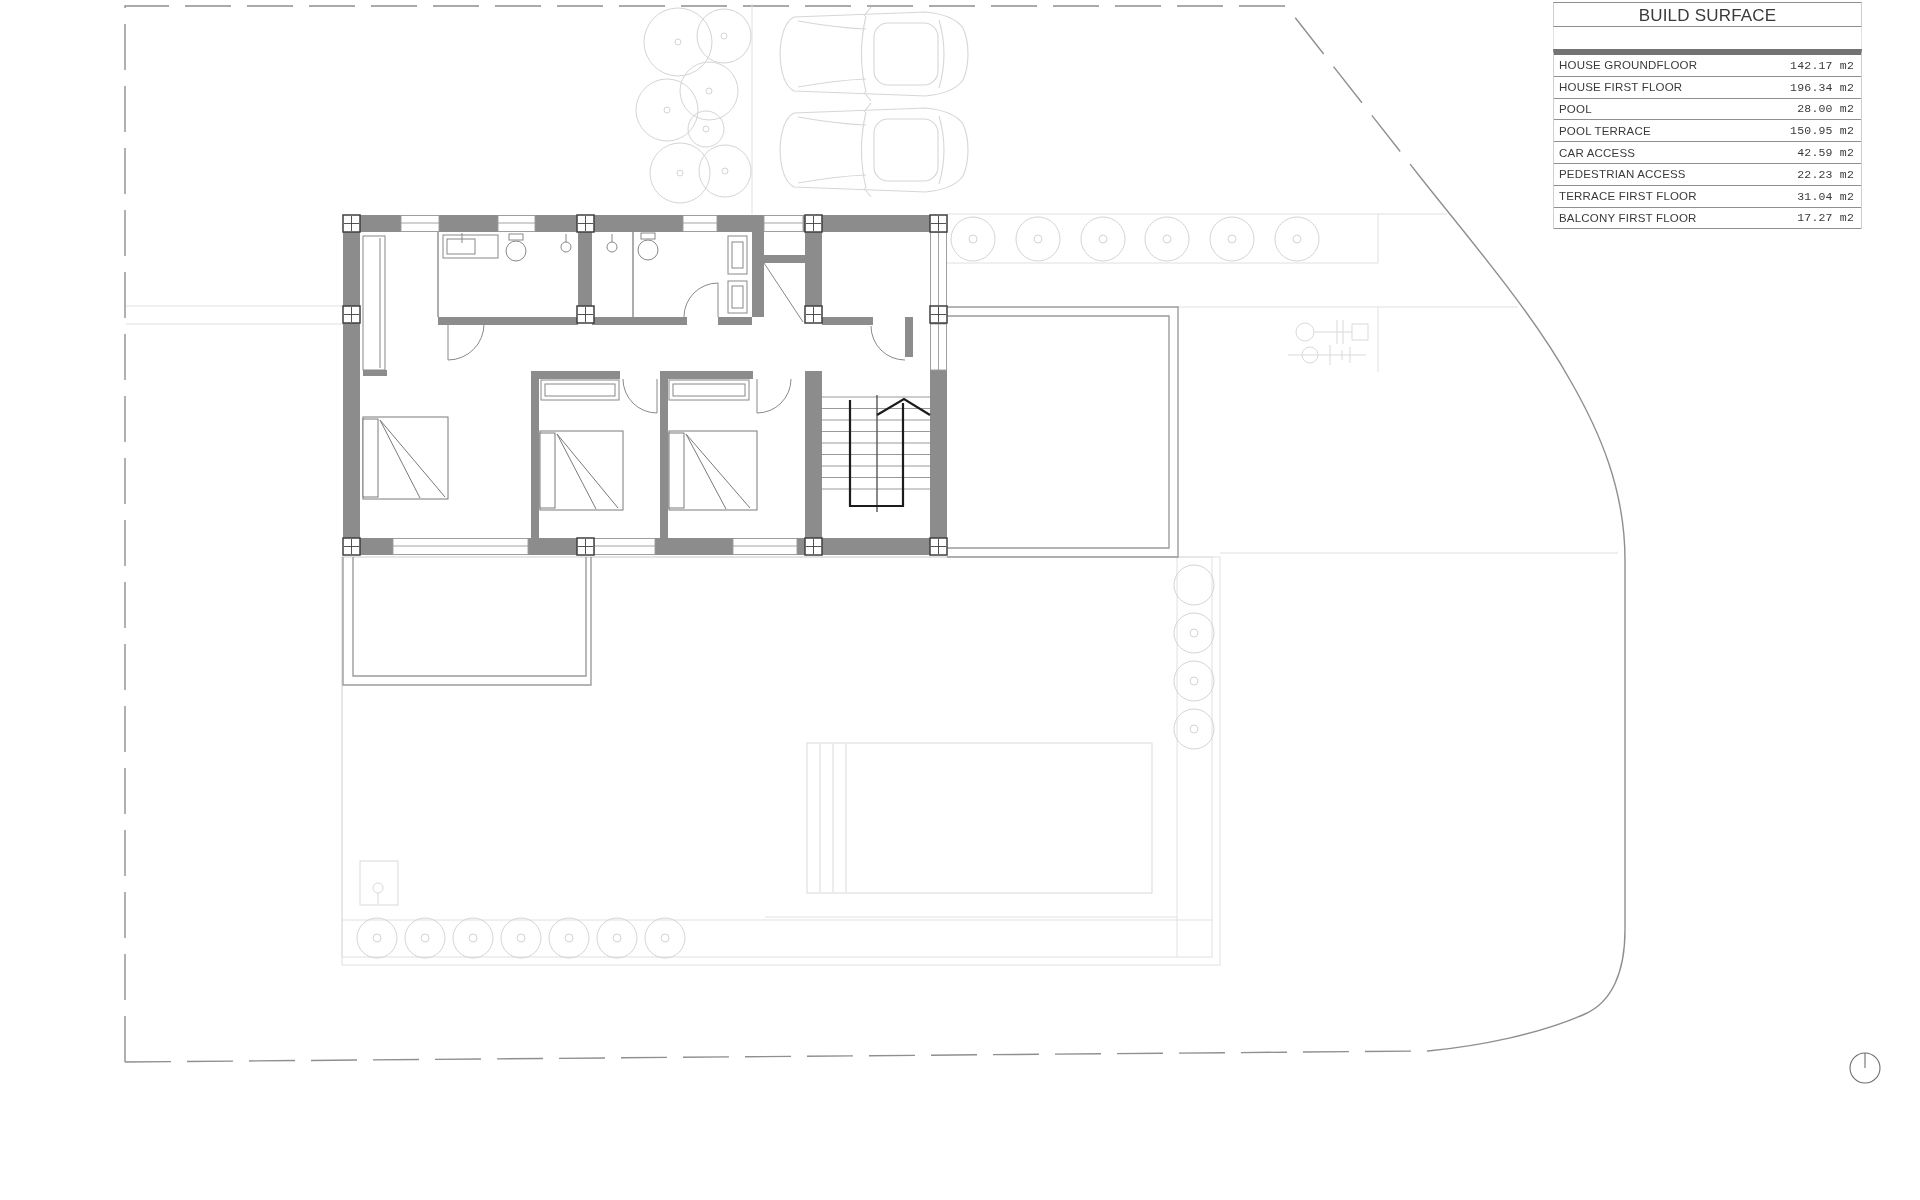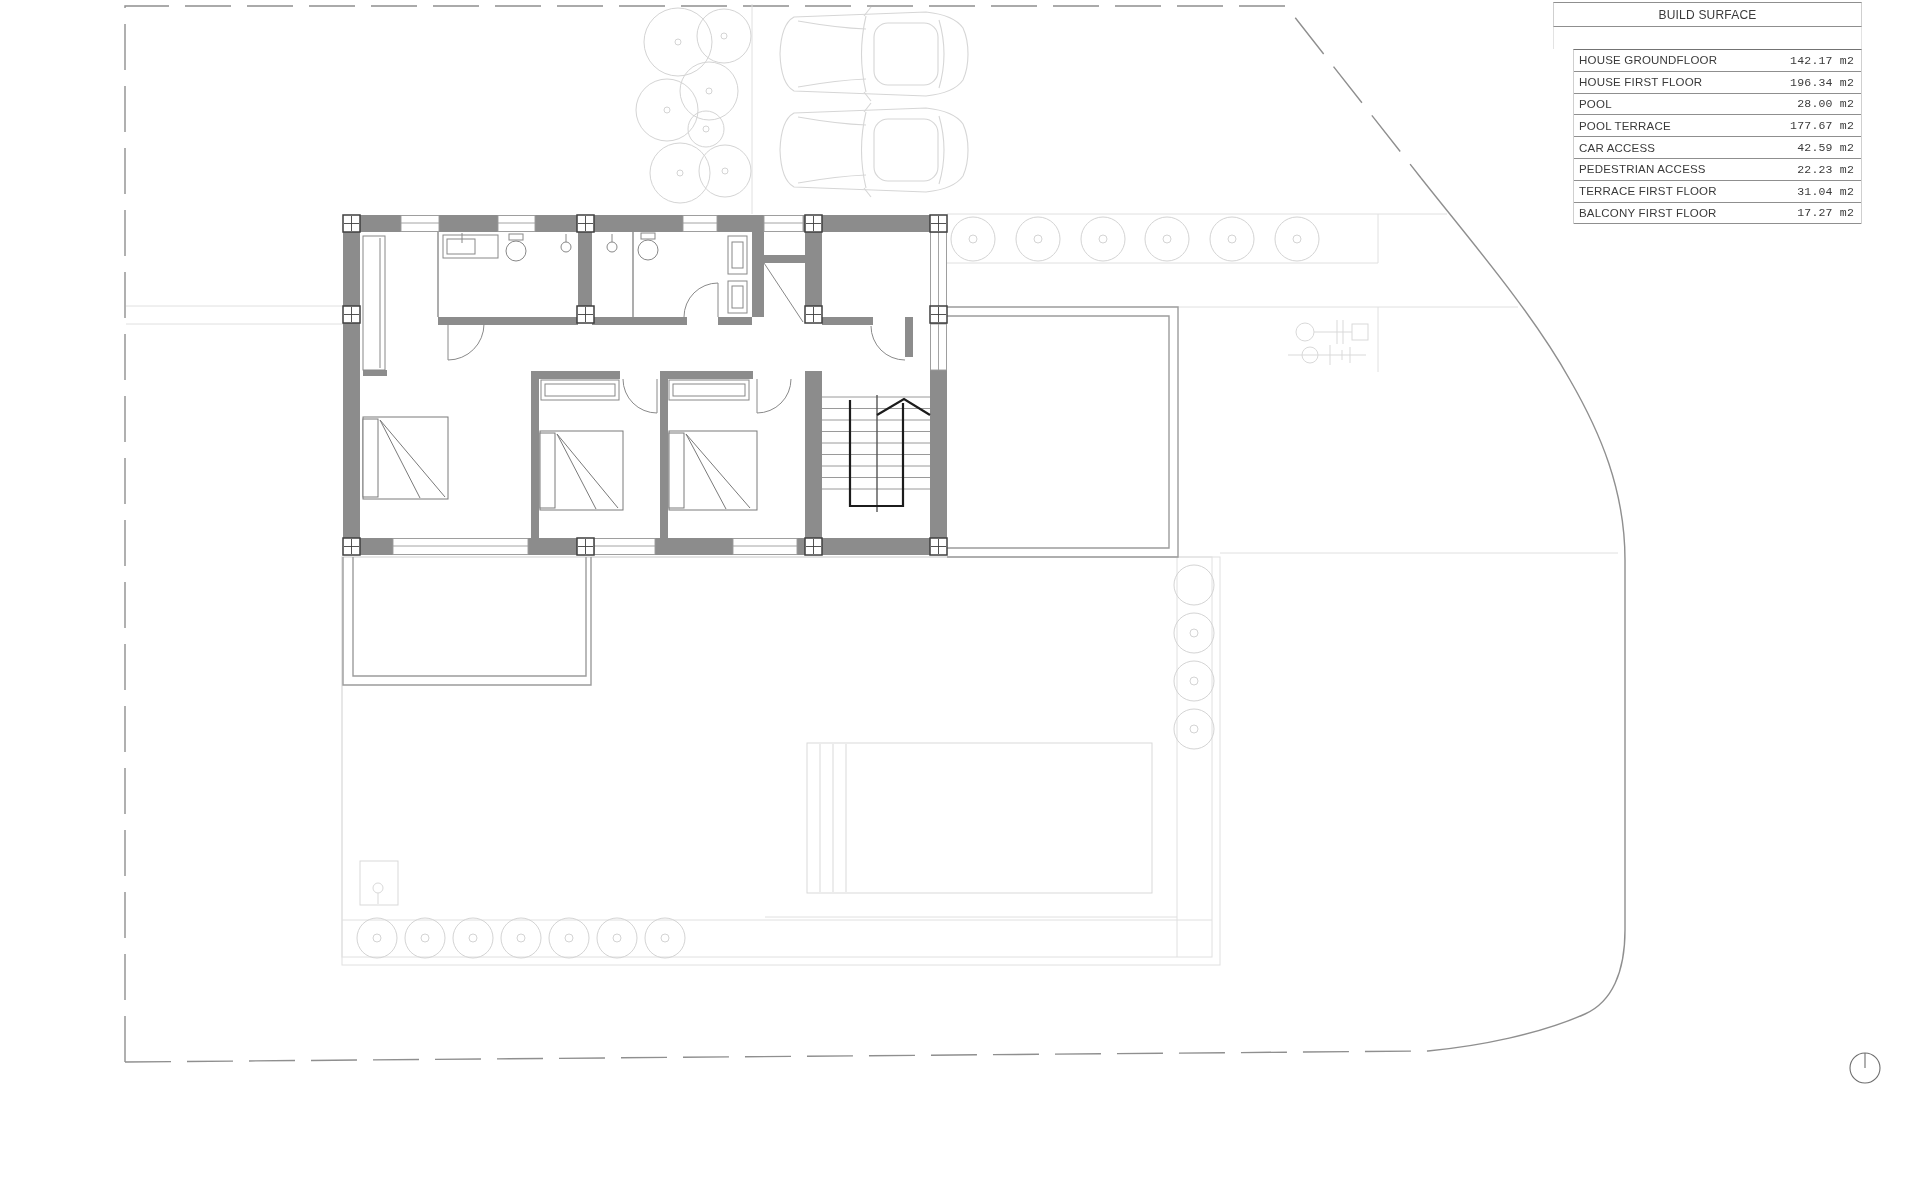--- a/index.html
+++ b/index.html
@@ -4,23 +4,23 @@
 <style>
   html,body{margin:0;padding:0;background:#ffffff;}
   #canvas{position:relative;width:1920px;height:1200px;background:#ffffff;overflow:hidden;
           font-family:"Liberation Sans", sans-serif;}
   #plan-svg{position:absolute;left:0;top:0;}
   
   .bs-table{position:absolute;left:1553px;top:2px;width:309px;color:#3a3a3a;
             font-size:11.5px;letter-spacing:.2px;}
   .bs-title{border-top:1px solid #8f8f8f;border-bottom:1px solid #8f8f8f;
             border-left:1px solid #cfcfcf;border-right:1px solid #cfcfcf;
-            text-align:center;height:25px;line-height:25px;font-size:12px;box-sizing:border-box;}
+            text-align:center;height:25px;line-height:25px;font-size:17px;box-sizing:border-box;}
   .bs-gap{height:22px;border-left:1px solid #e3e3e3;border-right:1px solid #e3e3e3;box-sizing:border-box;}
-  .bs-rows{border-top:1px solid #737373;border-left:1px solid #cfcfcf;border-right:1px solid #cfcfcf;margin-left:20px;}
+  .bs-rows{border-top:6px solid #737373;border-left:1px solid #cfcfcf;border-right:1px solid #cfcfcf;}
   .bs-row{display:flex;justify-content:space-between;align-items:center;height:21.8px;
           border-bottom:1px solid #8f8f8f;padding:0 7px 0 5px;box-sizing:border-box;}
   .bs-row .lbl{white-space:nowrap;}
   .bs-row .val{white-space:nowrap;font-family:Liberation Mono, monospace;}
   
   .bound{stroke:#8f8f8f;stroke-width:1.4;fill:none;}
   .bound-d{stroke:#8f8f8f;stroke-width:1.4;fill:none;stroke-dasharray:46 16;}
   .faint{stroke:#e0e0e0;stroke-width:1;fill:none;}
   .faint2{stroke:#d9d9d9;stroke-width:1;fill:none;}
   .tree{stroke:#d4d4d4;stroke-width:1;fill:none;}
@@ -442,21 +442,21 @@
     <div class="bs-row">
       <span class="lbl">HOUSE FIRST FLOOR</span>
       <span class="val">196.34 m2</span>
     </div>
     <div class="bs-row">
       <span class="lbl">POOL</span>
       <span class="val">28.00 m2</span>
     </div>
     <div class="bs-row">
       <span class="lbl">POOL TERRACE</span>
-      <span class="val">177.67 m2</span>
+      <span class="val">150.95 m2</span>
     </div>
     <div class="bs-row">
       <span class="lbl">CAR ACCESS</span>
       <span class="val">42.59 m2</span>
     </div>
     <div class="bs-row">
       <span class="lbl">PEDESTRIAN ACCESS</span>
       <span class="val">22.23 m2</span>
     </div>
     <div class="bs-row">

